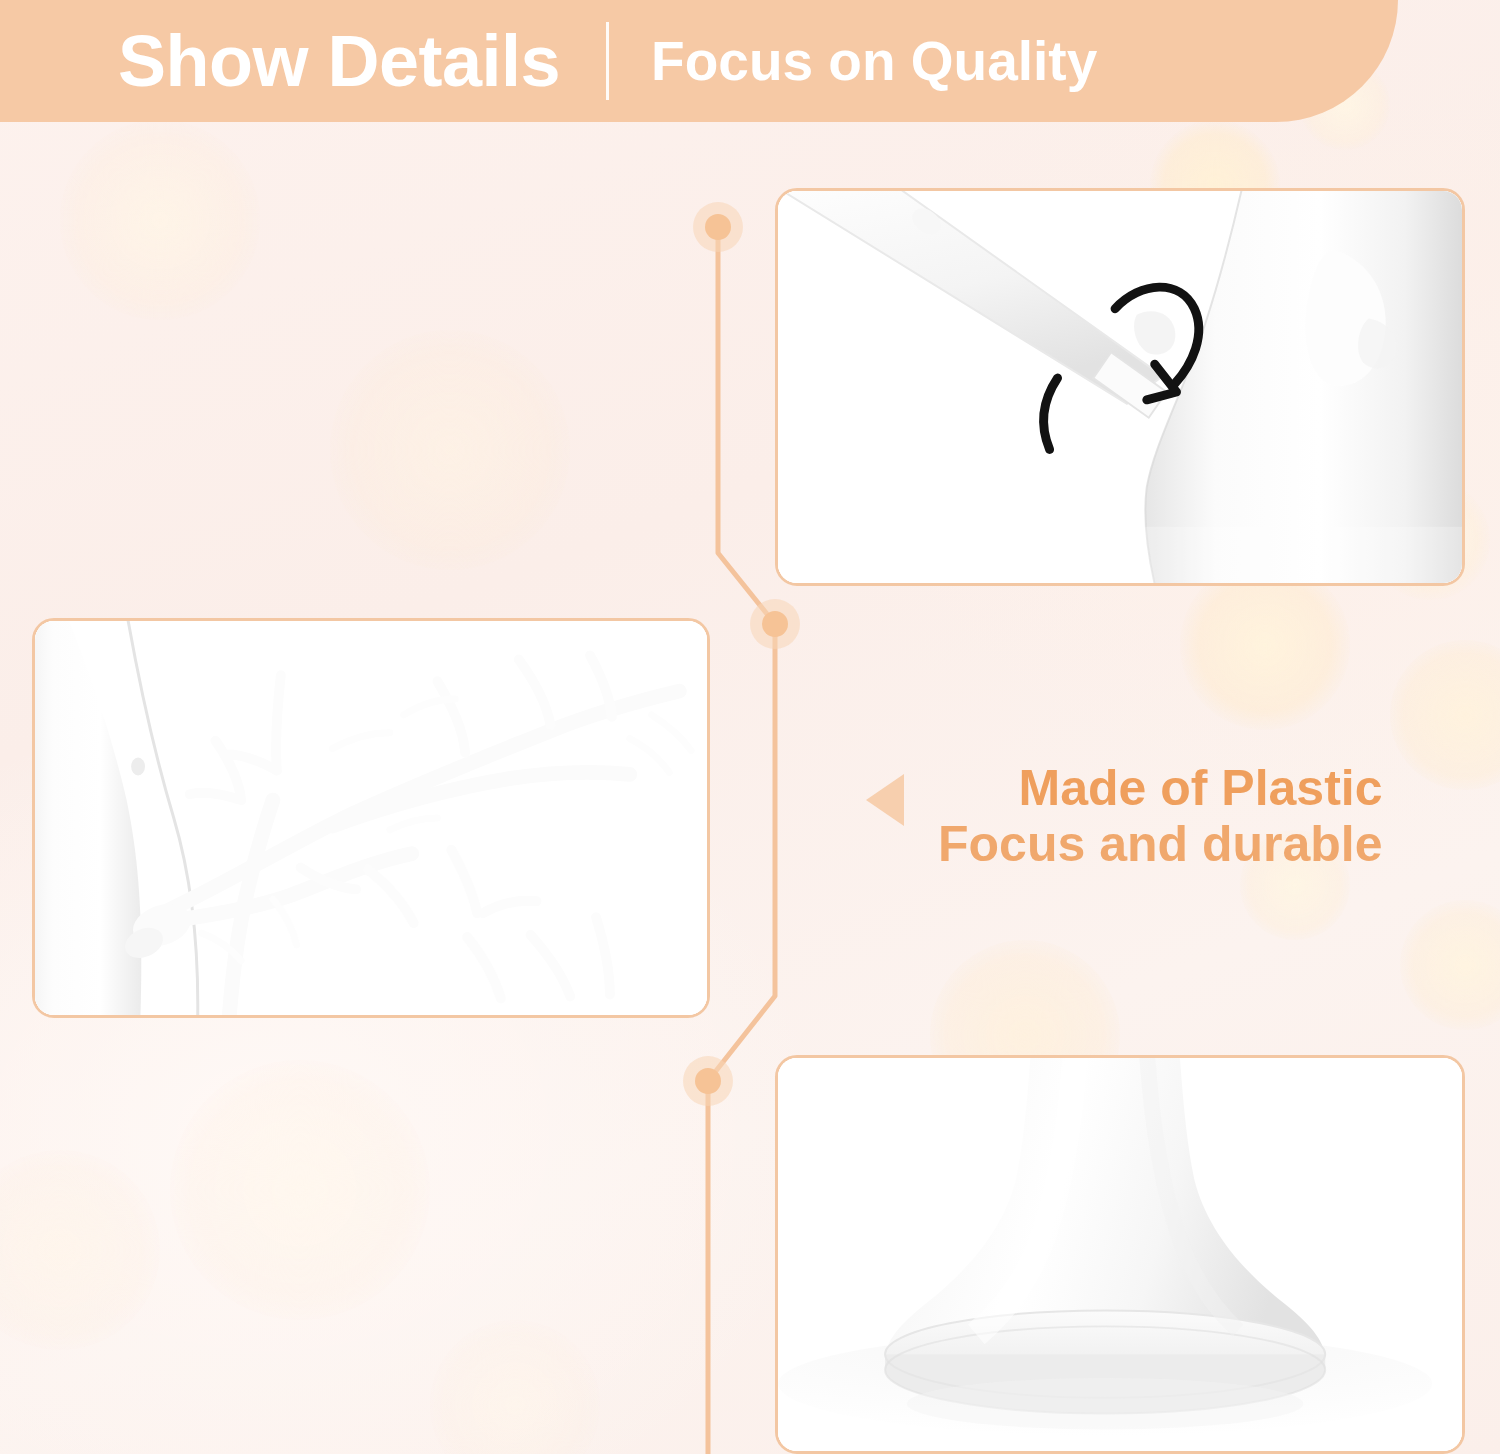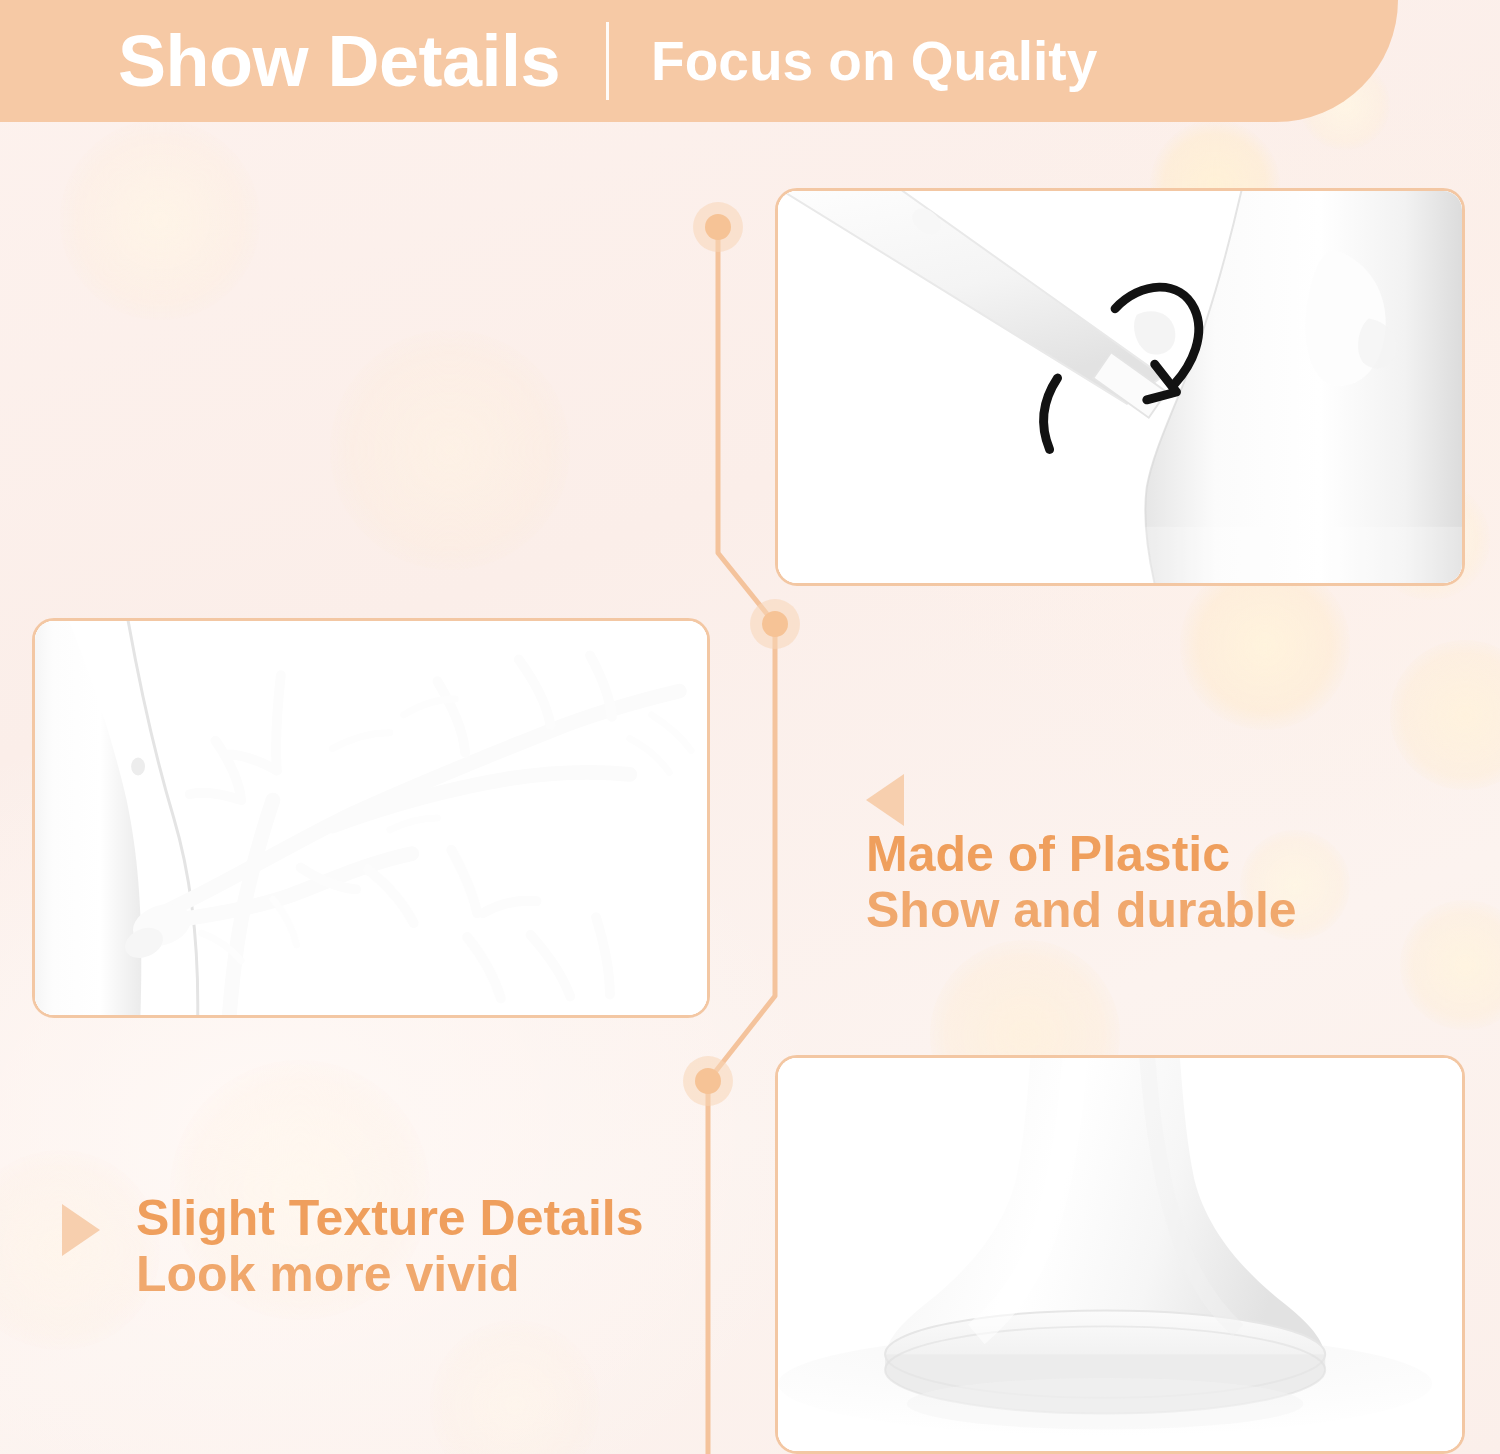--- a/index.html
+++ b/index.html
@@ -105,21 +105,21 @@
     background: #ffffff;
   }
 
   
   .label-block {
     position: absolute;
     display: flex;
     align-items: flex-start;
     gap: 0;
   }
-  .label-block.left-marker  { flex-direction: column; }
+  .label-block.left-marker  { flex-direction: row; text-align: right; }
   .label-text { display: flex; flex-direction: column; }
   .label-line-1 {
     color: #ef9f5d;
     font-size: 50px;
     font-weight: bold;
     line-height: 1.12;
     white-space: nowrap;
   }
   .label-line-2 {
     color: #f0a86d;
@@ -358,25 +358,18 @@
         <ellipse cx="330" cy="350" rx="200" ry="26" fill="#f4f4f4" opacity="0.45"></ellipse>
       </svg>
     </div>
   </div>
 
 
   <div class="label-block lbl-plastic left-marker">
     <div class="marker marker-left"></div>
     <div class="label-text">
       <div class="label-line-1">Made of Plastic</div>
-      <div class="label-line-2">Show and durable</div>
-    </div>
-  </div>
-
-  <div class="label-block lbl-texture">
-    <div class="marker marker-right"></div>
-    <div class="label-text">
-      <div class="label-line-1">Slight Texture Details</div>
-      <div class="label-line-2">Look more vivid</div>
-    </div>
-  </div>
+      <div class="label-line-2">Focus and durable</div>
+    </div>
+  </div>
+
 
 </div>
 
 </body></html>

